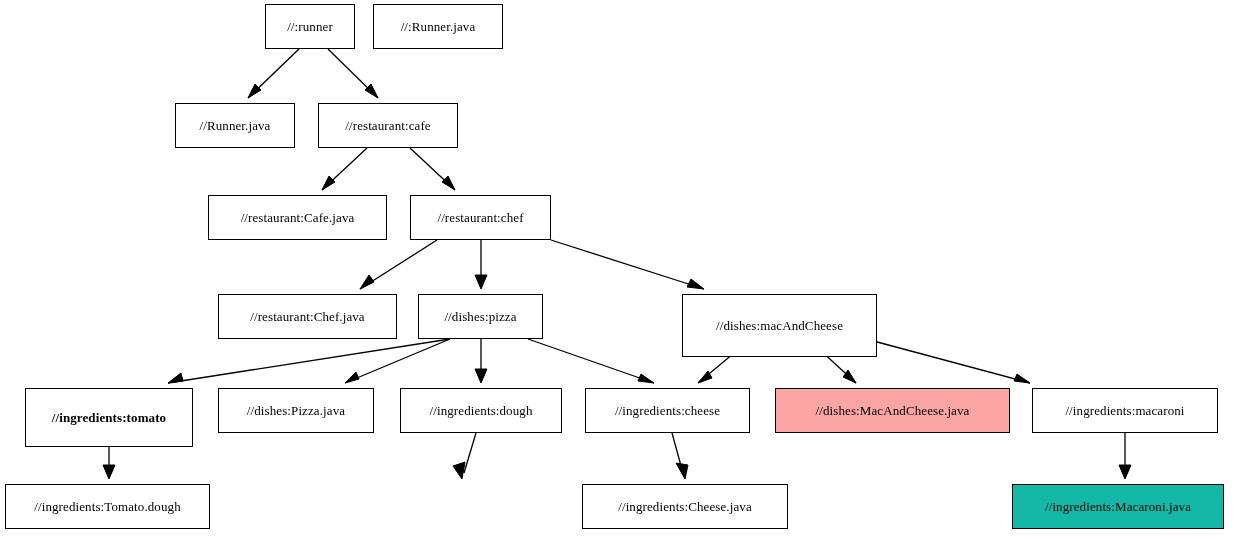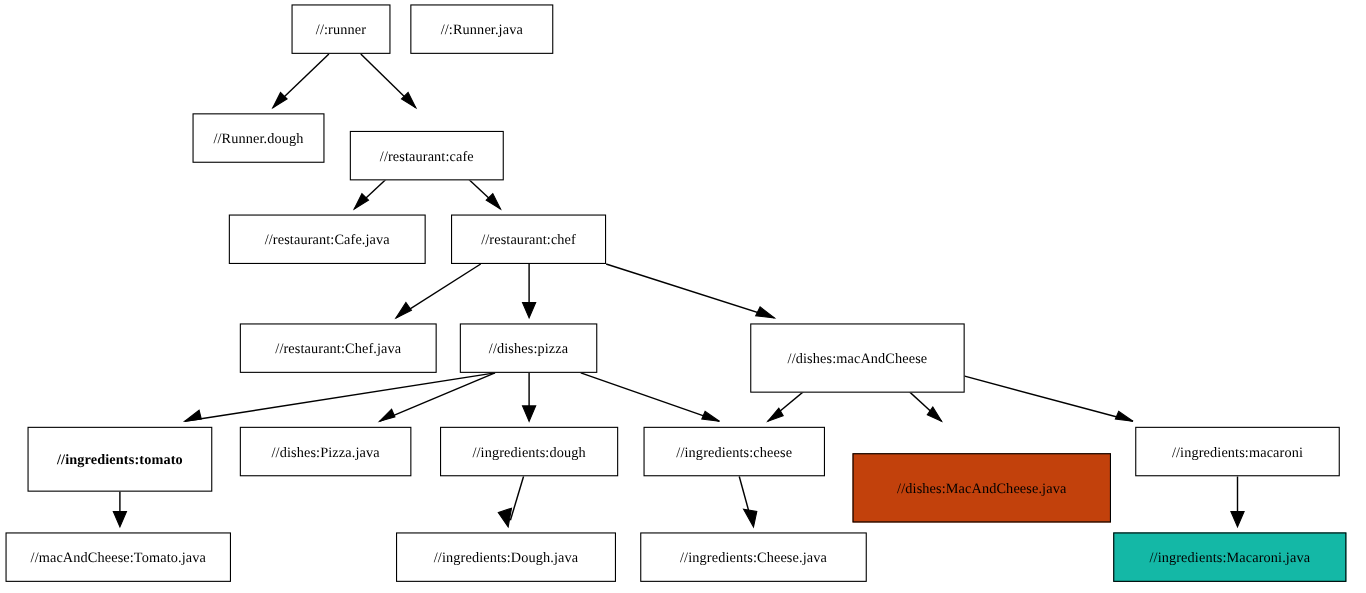--- a/index.html
+++ b/index.html
@@ -130,23 +130,23 @@
     </svg>
 
   <div id="node-layer">
       <div class="graph-node" style="left: 265px; top: 4px; width: 90px; height: 45px; background: rgb(255, 255, 255); border-color: rgb(0, 0, 0);">
         <span class="node-label">//:runner</span>
       </div>
       <div class="graph-node" style="left: 373px; top: 4px; width: 130px; height: 45px; background: rgb(255, 255, 255); border-color: rgb(0, 0, 0);">
         <span class="node-label">//:Runner.java</span>
       </div>
       <div class="graph-node" style="left: 175px; top: 103px; width: 120px; height: 45px; background: rgb(255, 255, 255); border-color: rgb(0, 0, 0);">
-        <span class="node-label">//Runner.dough</span>
+        <span class="node-label">//Runner.java</span>
       </div>
-      <div class="graph-node" style="left: 318px; top: 103px; width: 140px; height: 45px; background: rgb(255, 255, 255); border-color: rgb(0, 0, 0); margin-top: 16px;">
+      <div class="graph-node" style="left: 318px; top: 103px; width: 140px; height: 45px; background: rgb(255, 255, 255); border-color: rgb(0, 0, 0);">
         <span class="node-label">//restaurant:cafe</span>
       </div>
       <div class="graph-node" style="left: 208px; top: 195px; width: 179px; height: 45px; background: rgb(255, 255, 255); border-color: rgb(0, 0, 0);">
         <span class="node-label">//restaurant:Cafe.java</span>
       </div>
       <div class="graph-node" style="left: 410px; top: 195px; width: 141px; height: 45px; background: rgb(255, 255, 255); border-color: rgb(0, 0, 0);">
         <span class="node-label">//restaurant:chef</span>
       </div>
       <div class="graph-node" style="left: 218px; top: 294px; width: 179px; height: 45px; background: rgb(255, 255, 255); border-color: rgb(0, 0, 0);">
         <span class="node-label">//restaurant:Chef.java</span>
@@ -162,31 +162,28 @@
       </div>
       <div class="graph-node" style="left: 218px; top: 388px; width: 156px; height: 45px; background: rgb(255, 255, 255); border-color: rgb(0, 0, 0);">
         <span class="node-label">//dishes:Pizza.java</span>
       </div>
       <div class="graph-node" style="left: 585px; top: 388px; width: 165px; height: 45px; background: rgb(255, 255, 255); border-color: rgb(0, 0, 0);">
         <span class="node-label">//ingredients:cheese</span>
       </div>
       <div class="graph-node" style="left: 400px; top: 388px; width: 162px; height: 45px; background: rgb(255, 255, 255); border-color: rgb(0, 0, 0);">
         <span class="node-label">//ingredients:dough</span>
       </div>
-      <div class="graph-node" style="left: 775px; top: 388px; width: 235px; height: 63px; background: #c2410c; border-color: rgb(0, 0, 0); margin-top: 24px;">
+      <div class="graph-node" style="left: 775px; top: 388px; width: 235px; height: 45px; background: #fca5a5; border-color: rgb(0, 0, 0);">
         <span class="node-label">//dishes:MacAndCheese.java</span>
       </div>
       <div class="graph-node" style="left: 1032px; top: 388px; width: 186px; height: 45px; background: rgb(255, 255, 255); border-color: rgb(0, 0, 0);">
         <span class="node-label">//ingredients:macaroni</span>
       </div>
       <div class="graph-node" style="left: 5px; top: 484px; width: 205px; height: 45px; background: rgb(255, 255, 255); border-color: rgb(0, 0, 0);">
-        <span class="node-label">//macAndCheese:Tomato.java</span>
-      </div>
-      <div class="graph-node" style="left: 360px; top: 484px; width: 200px; height: 45px; background: rgb(255, 255, 255); border-color: rgb(0, 0, 0);">
-        <span class="node-label">//ingredients:Dough.java</span>
+        <span class="node-label">//ingredients:Tomato.dough</span>
       </div>
       <div class="graph-node" style="left: 582px; top: 484px; width: 206px; height: 45px; background: rgb(255, 255, 255); border-color: rgb(0, 0, 0);">
         <span class="node-label">//ingredients:Cheese.java</span>
       </div>
       <div class="graph-node" style="left: 1012px; top: 484px; width: 212px; height: 45px; background: #14b8a6; border-color: rgb(0, 0, 0);">
         <span class="node-label">//ingredients:Macaroni.java</span>
       </div>
     </div>
 
 </div>

